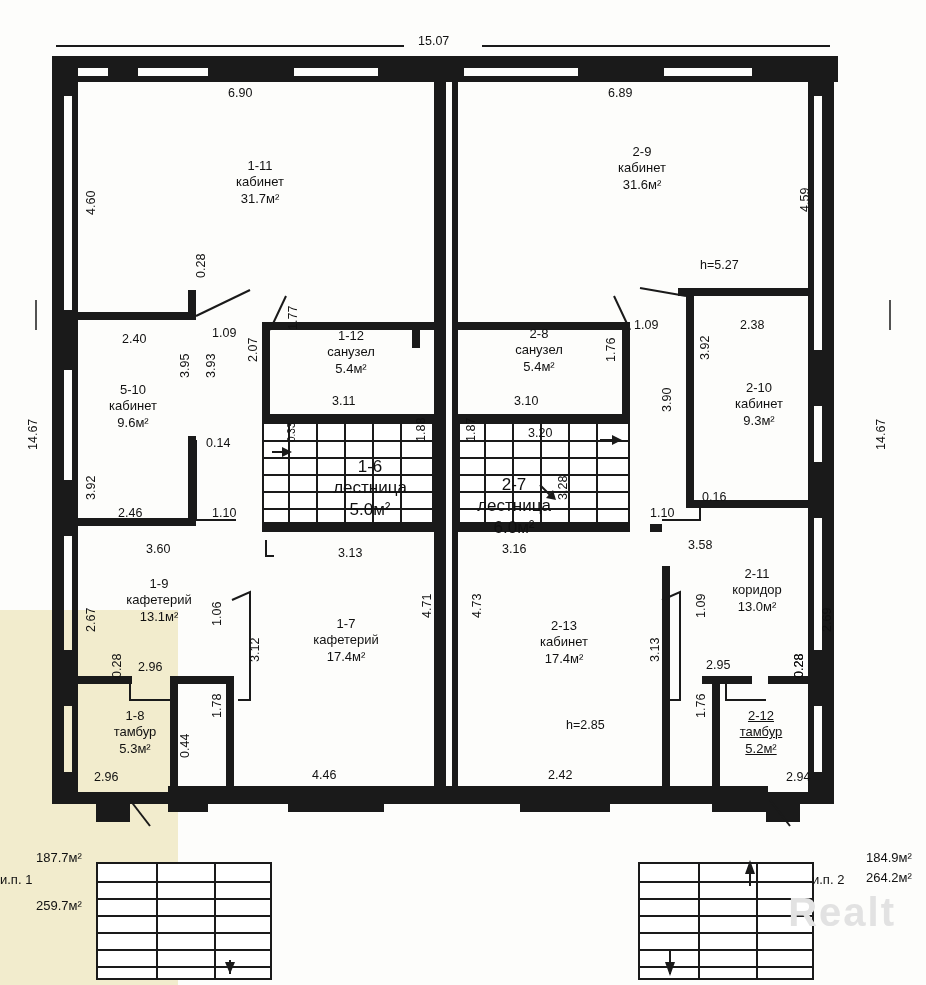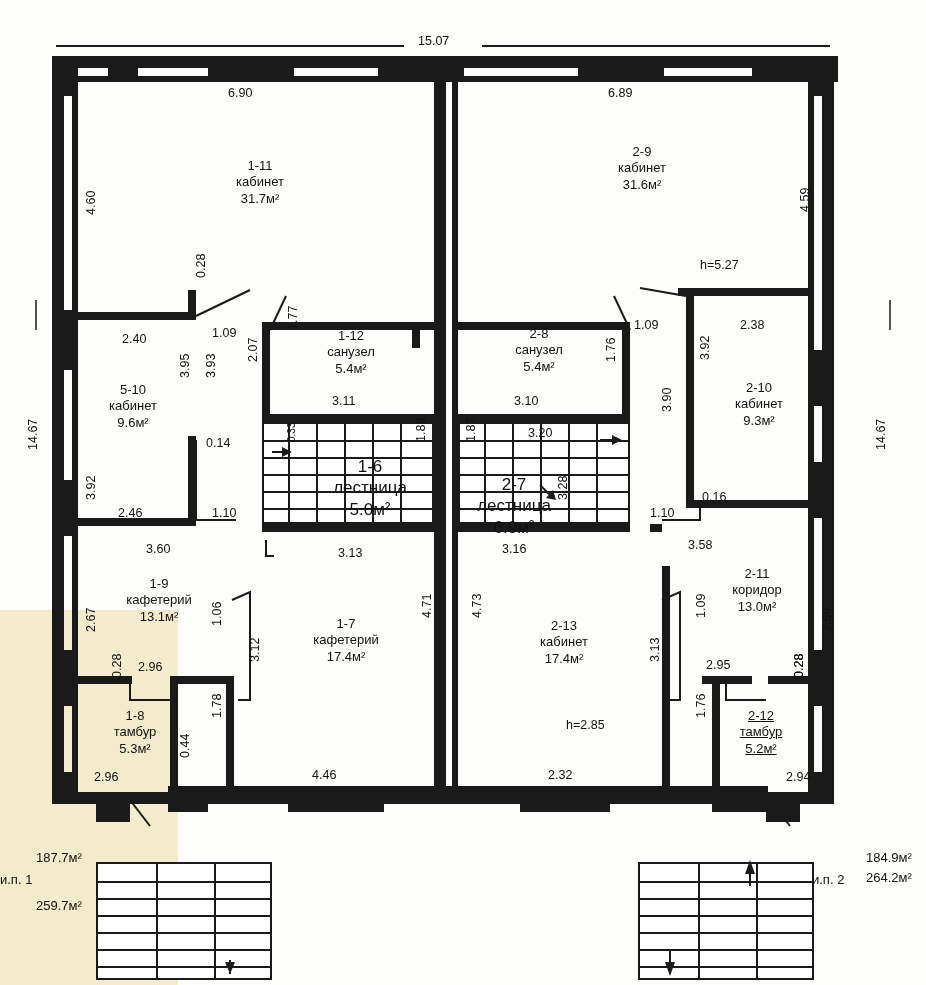--- a/index.html
+++ b/index.html
@@ -247,21 +247,21 @@
   <div class="dim" style="left:706px;top:658px;">2.95</div>
   <div class="dimv" style="left:792px;top:678px;">0.28</div>
 
   <div class="dim" style="left:138px;top:660px;">2.96</div>
   <div class="dimv" style="left:210px;top:718px;">1.78</div>
   <div class="dimv" style="left:178px;top:758px;">0.44</div>
   <div class="dimv" style="left:648px;top:662px;">3.13</div>
   <div class="dimv" style="left:694px;top:718px;">1.76</div>
   <div class="dim" style="left:94px;top:770px;">2.96</div>
   <div class="dim" style="left:312px;top:768px;">4.46</div>
-  <div class="dim" style="left:548px;top:768px;">2.32</div>
+  <div class="dim" style="left:548px;top:768px;">2.42</div>
   <div class="dim" style="left:786px;top:770px;">2.94</div>
 
   <div class="room" style="left:200px;top:158px;width:120px;">
     <span class="n">1-11</span>
     <span class="t">кабинет</span>
     <span class="a">31.7м²</span>
   </div>
 
   <div class="room" style="left:296px;top:328px;width:110px;">
     <span class="n">1-12</span>
@@ -345,14 +345,15 @@
   <div class="dim" style="left:566px;top:718px;">h=2.85</div>
 
   <div class="ip" style="left:0px;top:872px;">и.п. 1</div>
   <div class="ip" style="left:36px;top:850px;">187.7м²</div>
   <div class="ip" style="left:36px;top:870px;margin-top:28px;">259.7м²</div>
 
   <div class="ip" style="left:812px;top:872px;">и.п. 2</div>
   <div class="ip" style="left:866px;top:850px;">184.9м²</div>
   <div class="ip" style="left:866px;top:870px;">264.2м²</div>
 
+  <div class="wm">Realt</div>
 
 </div>
 
 </body></html>

